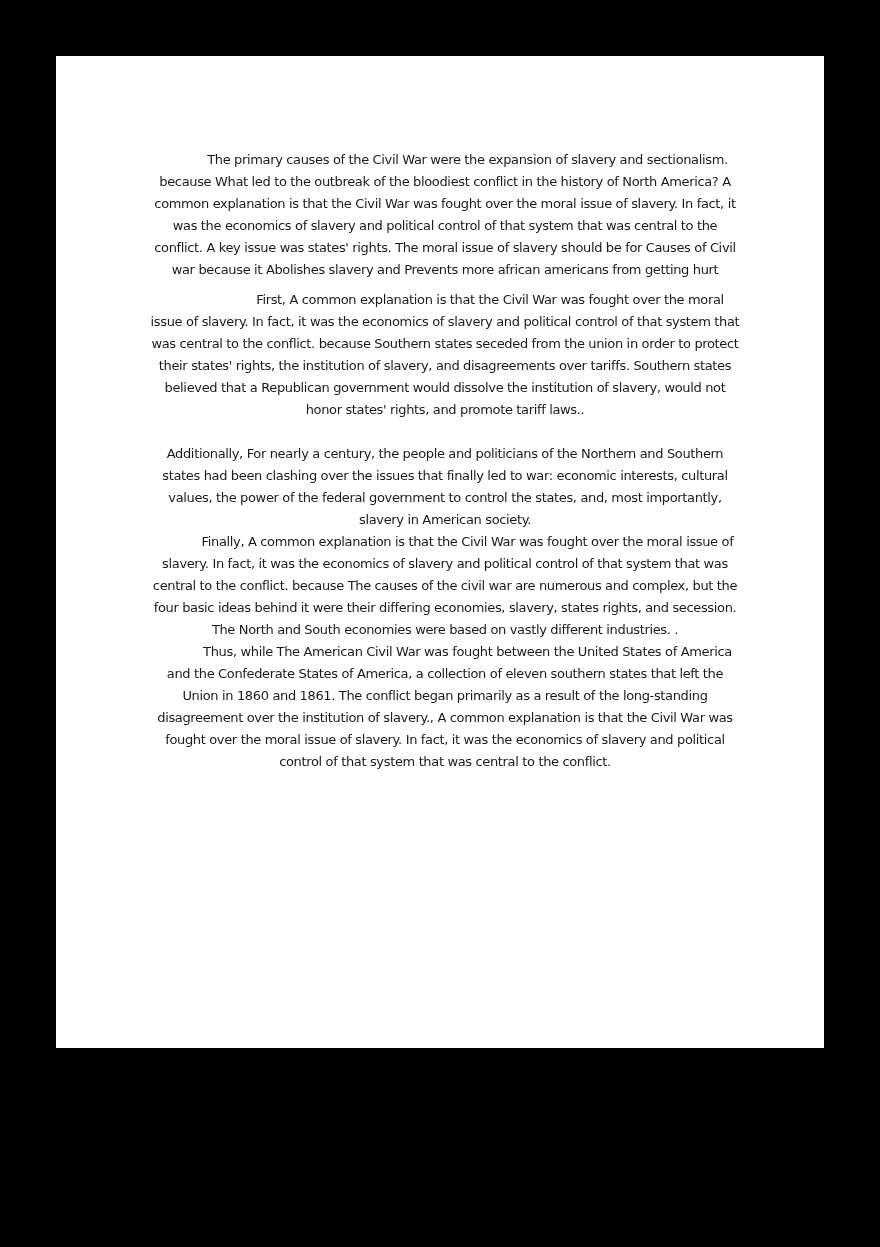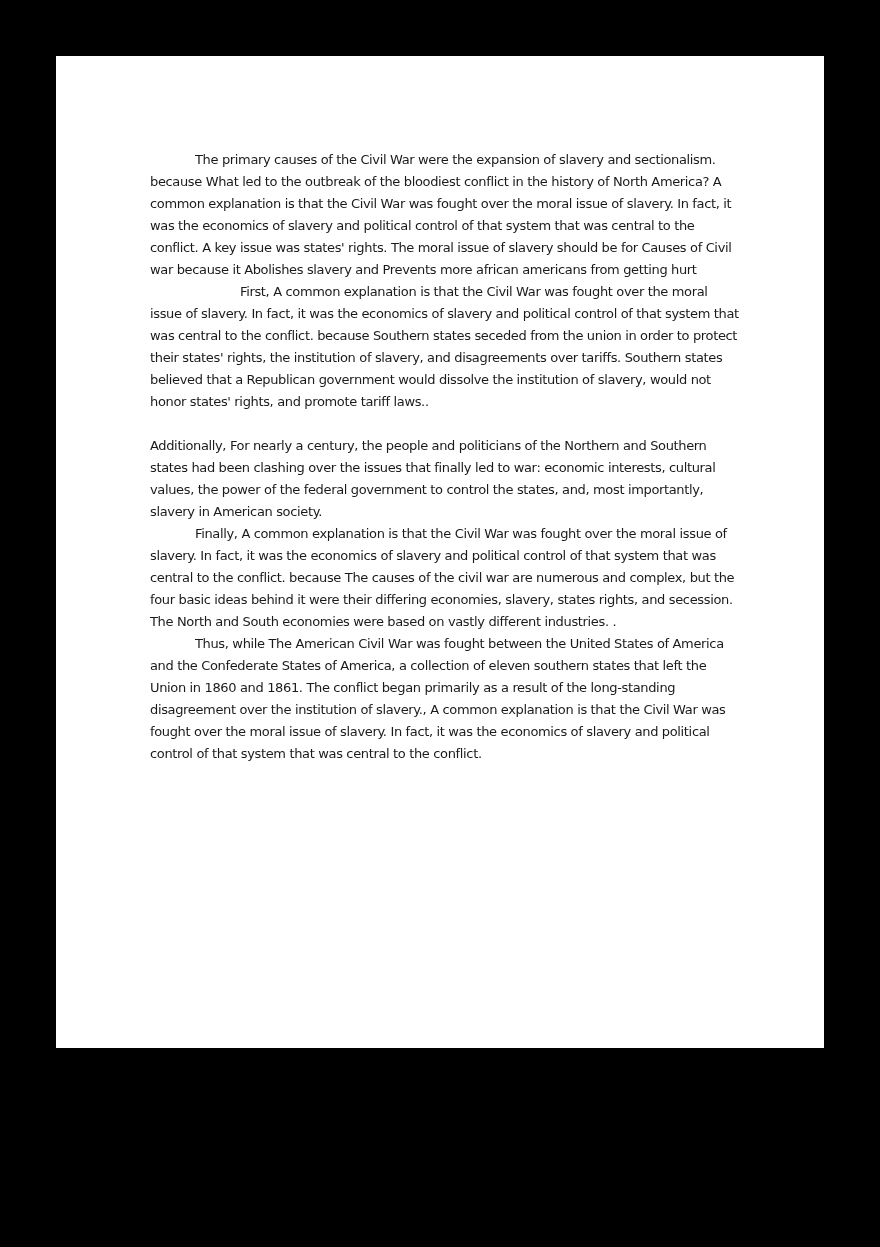--- a/index.html
+++ b/index.html
@@ -7,35 +7,36 @@
       width: 880px; height: 1247px;
       background: #000000;
       position: relative;
       overflow: hidden;
     }
     .page {
       position: absolute;
       left: 56px; top: 56px;
       width: 768px; height: 992px;
       background: #ffffff;
+      text-align: center;
     }
     .content {
       position: absolute;
       left: 94px; top: 93px;
       width: 590px;
       font-family: "DejaVu Sans", sans-serif;
       font-size: 13px;
       line-height: 22px;
       color: #1a1a1a;
       letter-spacing: -0.35px;
       word-spacing: 0px;
     }
     .para { margin: 0; }
     .indent { text-indent: 45px; }
-    .indent-big { text-indent: 90px; }
+    .indent-big { text-indent: 90px; margin-top: 8px; }
     .gap { height: 22px; }
   </style>
 </head>
 <body>
 
 <div class="page">
   <div class="content">
     <p class="para indent">The primary causes of the Civil War were the expansion of slavery and sectionalism. because What led to the outbreak of the bloodiest conflict in the history of North America? A common explanation is that the Civil War was fought over the moral issue of slavery. In fact, it was the economics of slavery and political control of that system that was central to the conflict. A key issue was states' rights. The moral issue of slavery should be for Causes of Civil war because it Abolishes slavery and Prevents more african americans from getting hurt</p>
     <p class="para indent-big">First, A common explanation is that the Civil War was fought over the moral issue of slavery. In fact, it was the economics of slavery and political control of that system that was central to the conflict. because Southern states seceded from the union in order to protect their states' rights, the institution of slavery, and disagreements over tariffs. Southern states believed that a Republican government would dissolve the institution of slavery, would not honor states' rights, and promote tariff laws..</p>
     <div class="gap"></div>

